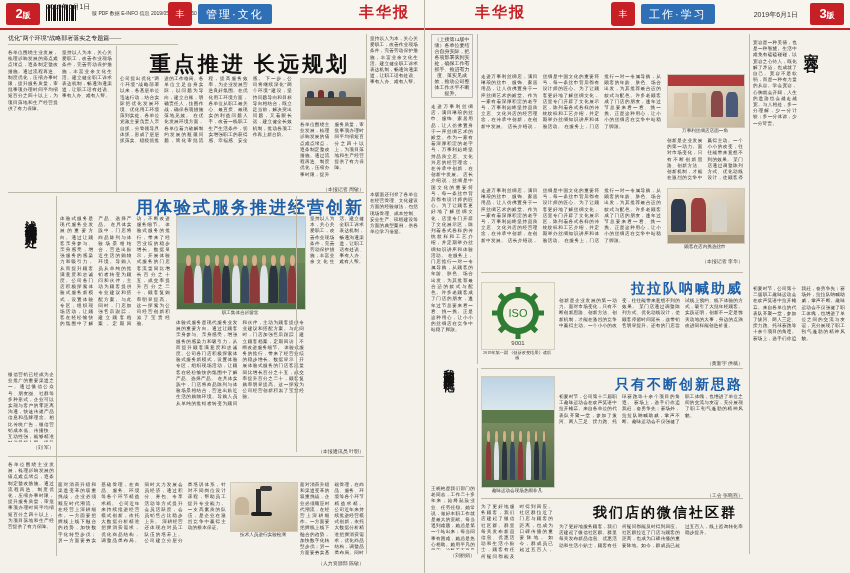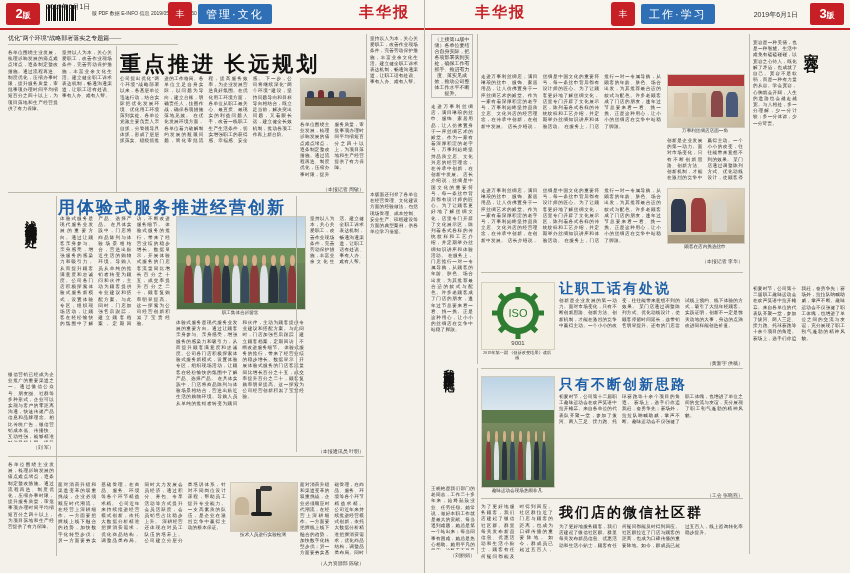--- a/index.html
+++ b/index.html
@@ -20,21 +20,21 @@
   .bc{display:inline-block;width:1px;height:16px;background:#111;margin-right:1px;vertical-align:top;}
   .mh-logo{position:absolute;top:2px;width:24px;height:24px;background:#c62026;border-radius:3px;color:#fff;
     font-size:9px;text-align:center;line-height:24px;font-family:"Liberation Sans",sans-serif;}
   .mh-sec{position:absolute;top:4px;height:20px;background:#2f6fb5;color:#fff;font-size:11px;line-height:20px;
     padding:0 8px;border-radius:2px;font-family:"Liberation Sans",sans-serif;letter-spacing:2px;}
   .mh-paper{position:absolute;top:3px;color:#c62026;font-size:15px;font-weight:bold;letter-spacing:2px;}
 
   .vline{position:absolute;background:#bdb8aa;width:1px;}
   .hline{position:absolute;background:#bdb8aa;height:1px;}
 
-  .headline{font-family:"Liberation Serif",serif;font-weight:bold;color:#111;text-align:left;}
+  .headline{font-family:"Liberation Serif",serif;font-weight:bold;color:#111;text-align:right;}
   .hl-xl{font-size:21px;letter-spacing:3px;}
   .hl-lg{font-size:17px;letter-spacing:2px;}
   .hl-md{font-size:14px;letter-spacing:2px;}
   .hl-sm{font-size:11px;letter-spacing:1px;}
   .hl-blue{color:#1e5fa8;}
 
   .txt{font-size:4.6px;line-height:6.2px;color:#2b2b2b;text-align:justify;letter-spacing:0.2px;
        overflow:hidden;font-family:"Liberation Serif",serif;}
   .txt.c2{column-count:2;column-gap:5px;}
   .txt.c3{column-count:3;column-gap:5px;}
@@ -251,21 +251,21 @@
             <rect x="-26" y="-2.5" width="7" height="5" transform="rotate(45)"></rect>
             <rect x="19" y="-2.5" width="7" height="5" transform="rotate(45)"></rect>
           </g>
           <text x="0" y="4" font-size="11" fill="#2e7d32" text-anchor="middle" font-family="Liberation Sans, sans-serif">ISO</text>
         </g>
         <text x="36" y="62" font-size="6" fill="#444" text-anchor="middle" font-family="Liberation Sans, sans-serif">9001</text>
       </svg>
     </div>
     <div class="caption" style="left:56px;top:350px;width:72px;font-size:4.2px;">2019年第一期 《创新改变结果》读后感</div>
 
-    <div class="headline hl-md hl-blue" style="position:absolute;left:134px;top:280px;width:184px;">让职工话有处说</div>
+    <div class="headline hl-md hl-blue" style="position:absolute;left:134px;top:280px;width:184px;">拉拉队呐喊助威</div>
     <div class="txt c3" style="position:absolute;left:134px;top:298px;width:184px;height:60px;">创新是企业发展的第一动力。面对市场变化，只有不断创新思路、创新方法、创新机制，才能在激烈的竞争中赢得主动。一个小小的改变，往往能带来意想不到的效果。
 某门店通过调整陈列方式、优化动线设计，使顾客停留时间延长，连带销售明显提升。还有的门店尝试线上预约、线下体验的方式，吸引了大批年轻顾客。实践证明，创新不一定是惊天动地的大事，身边的点滴改进同样能创造价值。</div>
     <div class="byline" style="position:absolute;left:240px;top:360px;width:78px;">（黄新宇 供稿）</div>
 
     <div class="hline" style="left:56px;top:368px;width:262px;"></div>
 
     <div style="position:absolute;left:6px;top:360px;width:44px;height:150px;">
       <div class="vtitle" style="position:relative;left:10px;font-size:11px;letter-spacing:2px;color:#111;">我的同事王晓艳</div>
     </div>
     <div class="txt" style="position:absolute;left:6px;top:486px;width:44px;height:64px;">王晓艳是我们部门的老同志，工作二十多年来，始终兢兢业业、任劳任怨。她常说，做好本职工作就是最大的贡献。每当遇到难题，她总是第一个站出来；每当同事有困难，她总是热心相助。她用平凡的坚守，诠释着不平凡的敬业精神。</div>
@@ -290,18 +290,18 @@
       </div>
     </div>
     <div class="caption" style="left:56px;top:488px;width:72px;">趣味运动会现场热闹非凡</div>
 
     <div class="txt c3" style="position:absolute;left:134px;top:394px;width:184px;height:96px;">初夏时节，公司第十二届职工趣味运动会在欢声笑语中拉开帷幕。来自各单位的代表队齐聚一堂，参加了拔河、两人三足、接力跑、托球赛跑等十余个项目的角逐。
 赛场上，选手们你追我赶，奋勇争先；赛场外，拉拉队呐喊助威，掌声不断。趣味运动会不仅强健了职工体魄，也增进了单位之间的交流与友谊，充分展现了职工朝气蓬勃的精神风貌。</div>
     <div class="byline" style="position:absolute;left:240px;top:492px;width:78px;">（工会 张晓燕）</div>
 
     <div class="hline" style="left:56px;top:498px;width:262px;"></div>
 
-    <div class="headline hl-md" style="position:absolute;left:134px;top:504px;width:184px;">我们店的微信社区群</div>
+    <div class="headline hl-md" style="position:absolute;left:128px;top:504px;width:184px;">我们店的微信社区群</div>
     <div class="txt c3" style="position:absolute;left:134px;top:524px;width:184px;height:42px;">为了更好地服务顾客，我们店建起了微信社区群。群里每天发布新品信息、优惠活动和生活小贴士，顾客有任何疑问都能及时得到回应。社区群拉近了门店与顾客的距离，也成为口碑传播的重要阵地。如今，群成员已超过五百人，线上咨询转化率稳步提升。</div>
     <div class="txt c2" style="position:absolute;left:56px;top:504px;width:72px;height:60px;">为了更好地服务顾客，我们店建起了微信社区群。群里每天发布新品信息、优惠活动和生活小贴士，顾客有任何疑问都能及时得到回应。社区群拉近了门店与顾客的距离，也成为口碑传播的重要阵地。如今，群成员已超过五百人，线上咨询转化率稳步提升。</div>
   </div>
 
 </div>
 
 </body></html>

